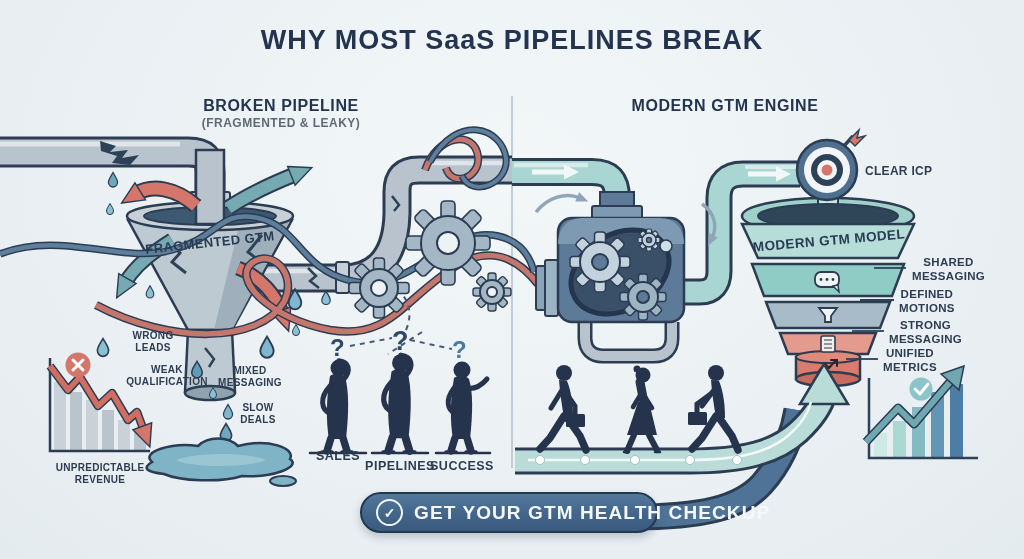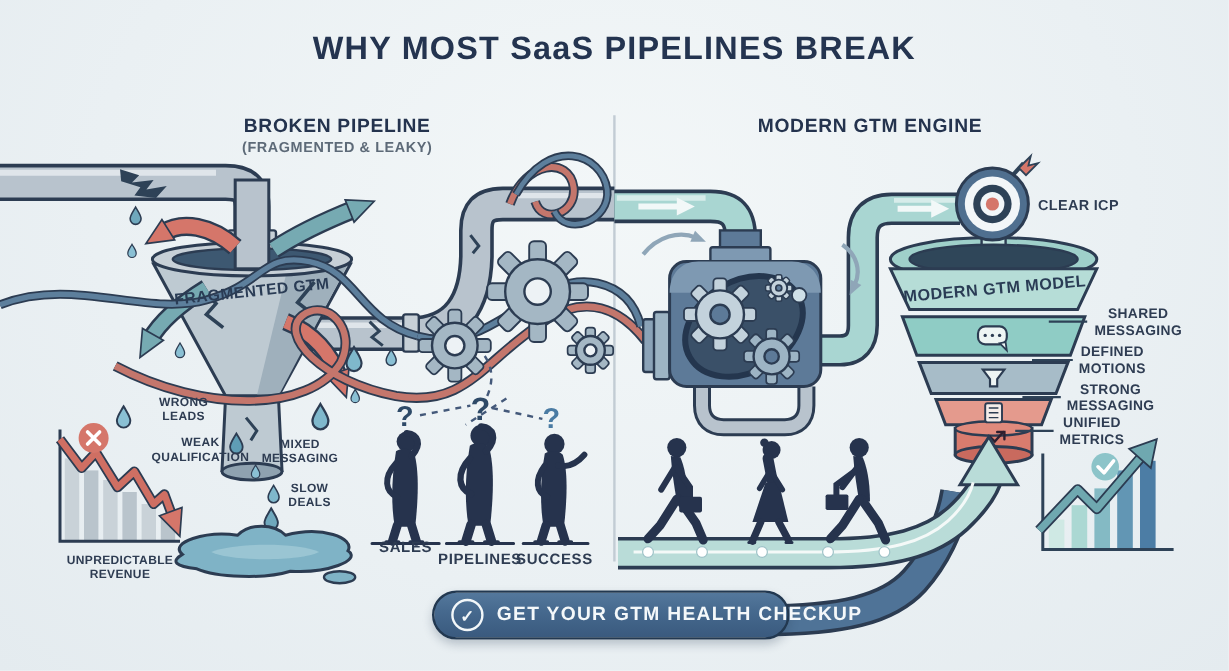--- a/index.html
+++ b/index.html
@@ -22,21 +22,21 @@
   .cta{
     position:absolute;left:360px;top:492px;width:298px;height:41px;border-radius:21px;
     background:linear-gradient(180deg,#54789c 0%,#45688d 45%,#3a5a7e 100%);
     border:2px solid #223850;box-sizing:border-box;display:flex;align-items:center;gap:11px;
     padding:0 14px;box-shadow:0 4px 8px rgba(40,60,85,.25);cursor:pointer;
   }
   .cta .chk{
     width:23px;height:23px;border-radius:50%;border:2.4px solid #f2f7f9;flex:0 0 auto;
     display:flex;align-items:center;justify-content:center;color:#f2f7f9;font-size:14px;font-weight:700;
   }
-  .cta .cta-t{color:#f4f8fa;font-size:16px;font-weight:700;letter-spacing:1.1px;white-space:nowrap;}
+  .cta .cta-t{color:#f4f8fa;font-size:19px;font-weight:700;letter-spacing:1.1px;white-space:nowrap;}
 </style>
 </head>
 <body>
 
 <div class="canvas">
 
   <svg width="1024" height="559" viewBox="0 0 1024 559">
     <defs>
       <path id="drop" d="M0,-13 C4,-6 7,-2.5 7,2 A7,7.2 0 1,1 -7,2 C-7,-2.5 -4,-6 0,-13 Z" stroke="#2c3c52" stroke-width="2"></path>
       <marker id="mRed" orient="auto" markerUnits="userSpaceOnUse" markerWidth="26" markerHeight="26" refX="7" refY="13">

